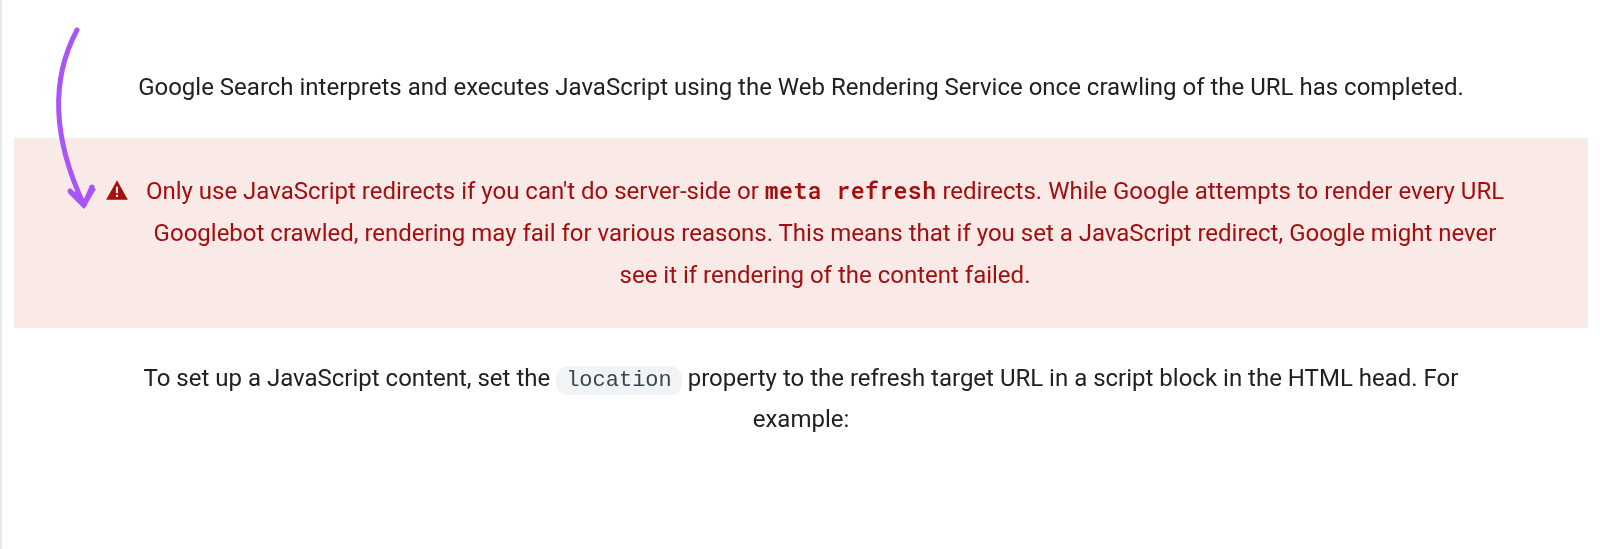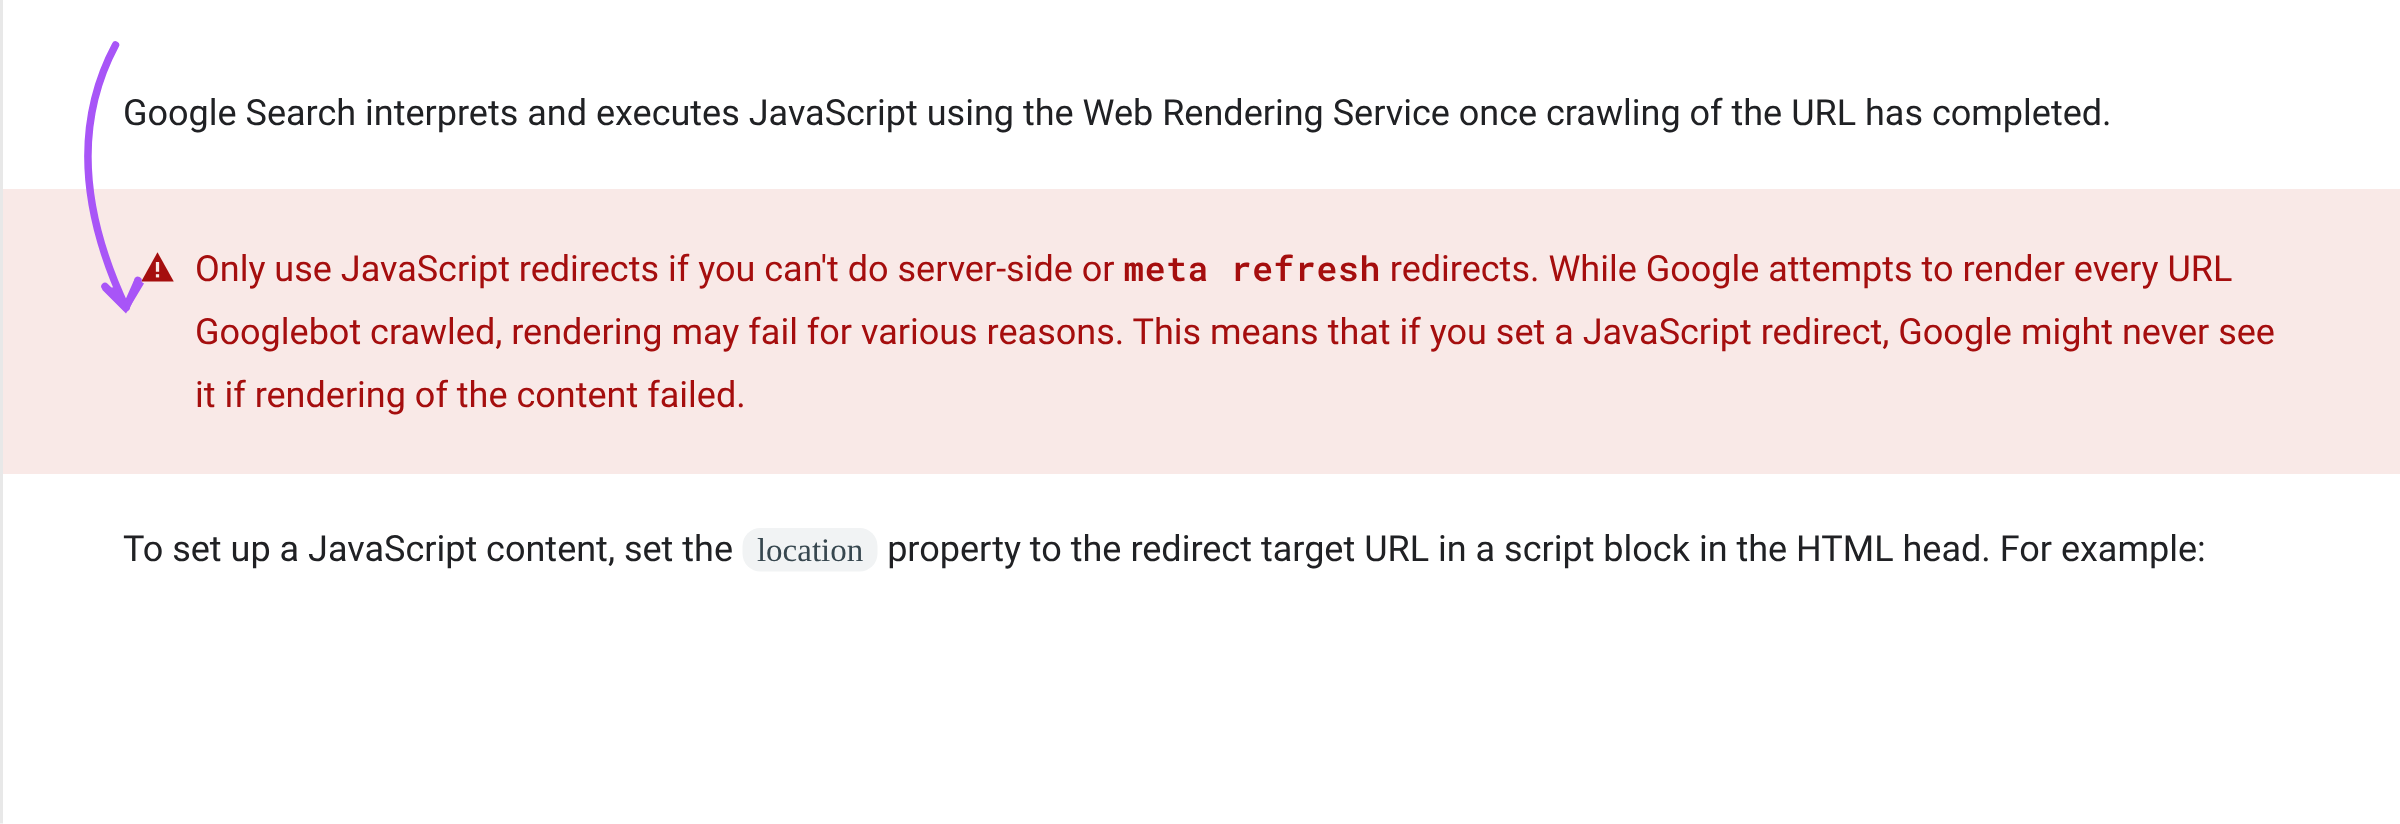--- a/index.html
+++ b/index.html
@@ -12,21 +12,22 @@
       background: #ffffff;
       width: 1600px;
       height: 549px;
       position: relative;
       color: #202124;
       font-size: 24px;
       line-height: 1.7;
       border-left: 2px solid #e8e8e8;
     }
     .content {
-      padding: 0;
+      padding: 12px;
+      text-align: center;
     }
     .para1 {
       padding: 55px 80px 30px 80px;
       color: #202124;
     }
     .warning-box {
       background: #f9e9e7;
       padding: 32px 80px 32px 90px;
       display: flex;
       align-items: flex-start;
@@ -47,21 +48,21 @@
       font-family: "Roboto Mono", Menlo, Consolas, monospace;
       font-weight: 600;
       font-size: 23px;
       letter-spacing: 0.5px;
     }
     .para2 {
       padding: 30px 80px 20px 80px;
       color: #202124;
     }
     .code-chip {
-      font-family: Liberation Serif, serif;
+      font-family: Liberation Mono, monospace;
       background: #f1f3f4;
       padding: 2px 10px;
       border-radius: 12px;
       font-size: 22px;
       color: #37474f;
     }
     .arrow-overlay {
       position: absolute;
       top: 25px;
       left: 20px;
@@ -82,21 +83,21 @@
         <rect x="11" y="8" width="2" height="6" fill="#f9e9e7"></rect>
         <rect x="11" y="15.5" width="2" height="2" fill="#f9e9e7"></rect>
       </svg>
     </span>
     <span class="warning-text">
       <span>Only use JavaScript redirects if you can't do server-side or </span><span class="code-inline">meta refresh</span><span> redirects. While Google attempts to render every URL Googlebot crawled, rendering may fail for various reasons. This means that if you set a JavaScript redirect, Google might never see it if rendering of the content failed.</span>
     </span>
   </div>
 
   <p class="para2">
-    <span>To set up a JavaScript content, set the </span><span class="code-chip">location</span><span> property to the redirect target URL in a script block in the HTML head. For example:</span>
+    <span>To set up a JavaScript content, set the </span><span class="code-chip">location</span><span> property to the refresh target URL in a script block in the HTML head. For example:</span>
   </p>
 
 </div>
 
 <svg class="arrow-overlay" width="100" height="210" viewBox="0 0 100 210">
   <path d="M 55 5 Q 15 80 62 180" stroke="#a855f7" stroke-width="5" fill="none" stroke-linecap="round"></path>
   <path d="M 62 180 L 48 166 M 62 180 L 70 162" stroke="#a855f7" stroke-width="5" fill="none" stroke-linecap="round"></path>
   <polygon points="62,184 46,168 56,166 62,180 68,160 74,164" fill="#a855f7"></polygon>
 </svg>
 

